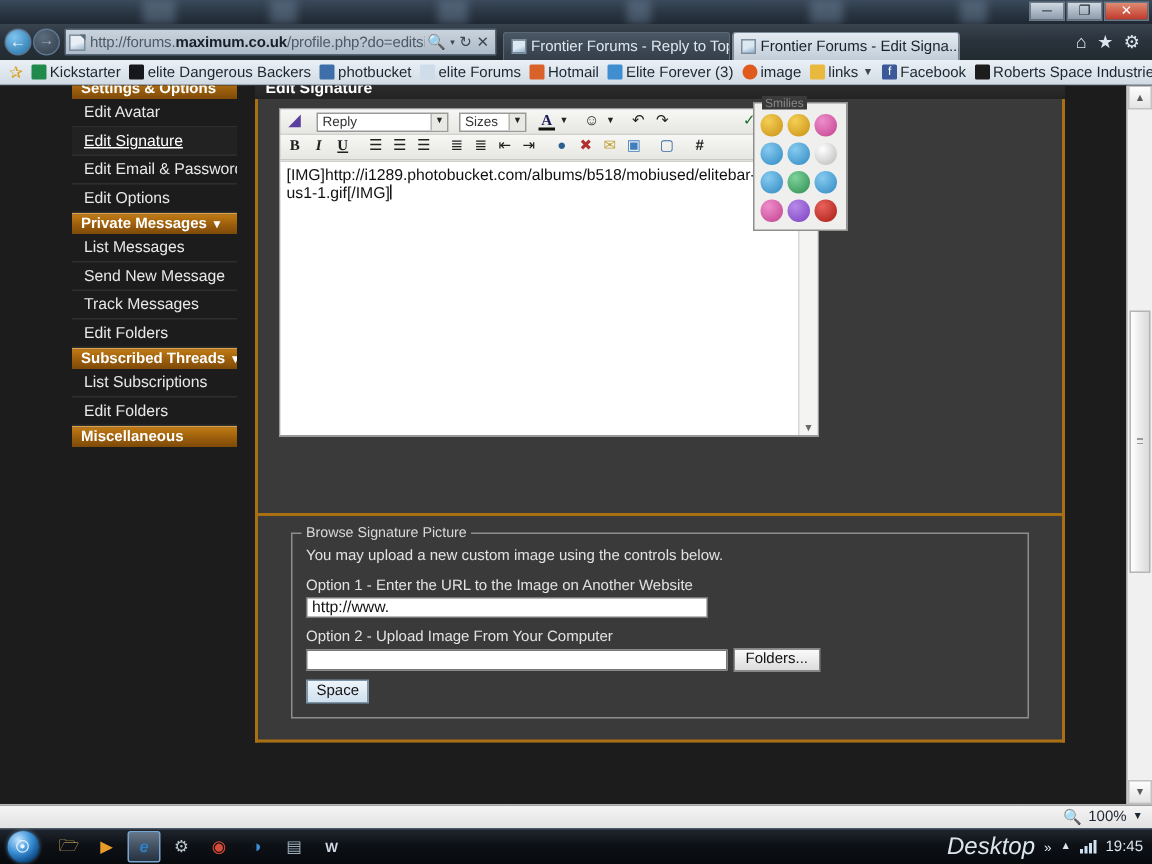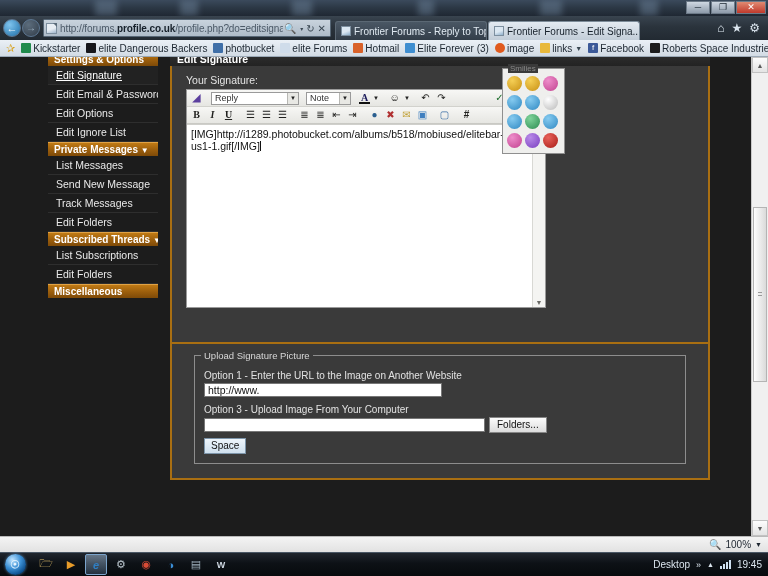--- a/index.html
+++ b/index.html
@@ -331,21 +331,21 @@
     font-size:11px;
   }
   .tbi.active {
     background:linear-gradient(180deg,rgba(190,220,250,.45),rgba(120,165,215,.25));
     border:1px solid #7ba4cc;
   }
   .tray {
     margin-left:auto; display:flex; align-items:center; gap:6px;
     padding-right:6px; color:#dbe5ee; font-size:10px;
   }
-  .desktopbtn { font-size:10px; color:#dbe5ee; }
+  .desktopbtn { font-size:16px; color:#dbe5ee;font-style:italic; }
   .trayup { font-size:7px; }
   .bars { display:flex; align-items:flex-end; gap:1px; height:9px; }
   .bars i { width:2px; background:#cfe0f0; display:block; }
 </style>
 </head>
 <body>
 
 <div class="screen">
 
   <div class="caption">
@@ -361,21 +361,21 @@
       <div class="winbtn close">✕</div>
     </div>
   </div>
 
   <div class="navbar">
     <div class="navcircle back">←</div>
     <div class="navcircle fwd">→</div>
 
     <div class="addrbar">
       <div class="addr-fav"></div>
-      <div class="addr-url"><span>http://forums.</span><b>profile.co.uk</b><span>/profile.php?do=editsignature</span></div>
+      <div class="addr-url"><span>http://forums.</span><b>maximum.co.uk</b><span>/profile.php?do=editsignature</span></div>
       <div class="addr-icons">
         <span>🔍</span>
         <span style="font-size:6px">▾</span>
         <span>↻</span>
         <span>✕</span>
       </div>
     </div>
 
     <div class="tabs">
       <div class="tab">
@@ -442,24 +442,24 @@
 
   </div>
 
   <div class="viewport">
     <div class="pagebg"></div>
 
     <div class="sidebar">
       <div class="sb-head" style="margin-top:-5px">
         <span>Settings &amp; Options</span>
       </div>
+      <div class="sb-item"><span>Edit Avatar</span></div>
       <div class="sb-item sel"><span>Edit Signature</span></div>
       <div class="sb-item"><span>Edit Email &amp; Password</span></div>
       <div class="sb-item"><span>Edit Options</span></div>
-      <div class="sb-item"><span>Edit Ignore List</span></div>
 
       <div class="sb-head">
         <span>Private Messages</span>
         <span class="car">▼</span>
       </div>
       <div class="sb-item"><span>List Messages</span></div>
       <div class="sb-item"><span>Send New Message</span></div>
       <div class="sb-item"><span>Track Messages</span></div>
       <div class="sb-item"><span>Edit Folders</span></div>
 
@@ -474,34 +474,33 @@
         <span>Miscellaneous</span>
       </div>
     </div>
 
     <div class="main">
 
       <div class="blk-title" style="margin-top:-5px">
         <span>Edit Signature</span>
       </div>
       <div class="blk-body" style="height:278px;position:relative">
-        <div class="sig-label">Your Signature:</div>
 
         <div class="editor">
 
           <div class="tbrow">
             <div class="tbtn" style="color:#5b3f9e;font-weight:bold">◢</div>
             <div class="sep"></div>
             <div class="combo fonts">
               <span>Reply</span>
               <span class="arw">▼</span>
             </div>
             <div class="sep"></div>
             <div class="combo sizes">
-              <span>Note</span>
+              <span>Sizes</span>
               <span class="arw">▼</span>
             </div>
             <div class="sep"></div>
             <div class="colorA">
                 <span>A</span>
                 <i></i>
               </div>
             <div class="dropar">▼</div>
             <div class="sep"></div>
             <div class="tbtn">☺</div>
@@ -563,24 +562,25 @@
             <div class="sm" style="background:radial-gradient(circle at 35% 30%,#86cbf0,#2f88c2)"></div>
             <div class="sm" style="background:radial-gradient(circle at 35% 30%,#ee8ecb,#c2418f)"></div>
             <div class="sm" style="background:radial-gradient(circle at 35% 30%,#b88ae8,#7a3fc0)"></div>
             <div class="sm" style="background:radial-gradient(circle at 35% 30%,#e8625a,#a81c16)"></div>
           </div>
         </div>
       </div>
 
       <div class="blk-body" style="padding:4px 0 8px">
         <div class="fieldset">
-          <div class="fs-legend">Upload Signature Picture</div>
+          <div class="fs-legend">Browse Signature Picture</div>
+          <div class="fs-text">You may upload a new custom image using the controls below.</div>
           <div class="fs-label">Option 1 - Enter the URL to the Image on Another Website</div>
-          <div class="tinput" style="width:238px"><span>http://www.</span></div>
-          <div class="fs-label">Option 3 - Upload Image From Your Computer</div>
+          <div class="tinput" style="width:268px"><span>http://www.</span></div>
+          <div class="fs-label">Option 2 - Upload Image From Your Computer</div>
           <div class="row2">
             <div class="tinput" style="width:281px;margin-top:0"><span></span></div>
             <div class="btn">Folders...</div>
           </div>
           <div class="btn upl" style="display:inline-block">Space</div>
         </div>
       </div>
     </div>
 
     <div class="pagesb">

